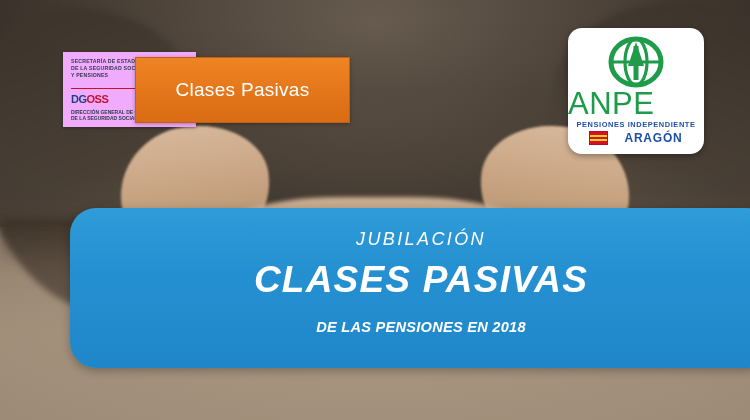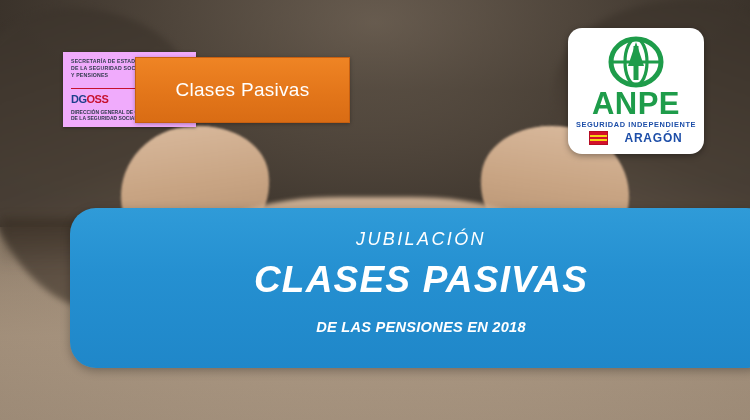--- a/index.html
+++ b/index.html
@@ -196,24 +196,23 @@
   .anpe-globe {
     position: absolute;
     left: 50%;
     top: 8px;
     transform: translateX(-50%);
   }
   .anpe-name {
     position: absolute;
     left: 0; right: 0;
     top: 60px;
-    text-align: center;
     color: #1e9c4a;
     font-size: 31px;
-    font-weight: 700;
+    font-weight: 400;
     letter-spacing: .5px;
     line-height: 31px;
   }
   .anpe-sub {
     position: absolute;
     left: 0; right: 0;
     top: 92px;
     text-align: center;
     color: #1d4ea8;
     font-size: 7.4px;
@@ -317,21 +316,21 @@
     <span class="anpe-globe">
       <svg width="56" height="52" viewBox="0 0 56 52" aria-hidden="true">
         <ellipse cx="28" cy="26" rx="25" ry="23" fill="none" stroke="#1e9c4a" stroke-width="5"></ellipse>
         <ellipse cx="28" cy="26" rx="11" ry="23" fill="none" stroke="#1e9c4a" stroke-width="3.2"></ellipse>
         <line x1="4" y1="26" x2="52" y2="26" stroke="#1e9c4a" stroke-width="3.2"></line>
         <path d="M28 6 L20 30 L36 30 Z" fill="#1e9c4a"></path>
         <rect x="25.5" y="10" width="5" height="34" fill="#1e9c4a"></rect>
       </svg>
     </span>
     <div class="anpe-name">ANPE</div>
-    <div class="anpe-sub">SEGURIDAD INDEPENDIENTE</div>
+    <div class="anpe-sub">PENSIONES INDEPENDIENTE</div>
     <div class="anpe-region-row">
       <span class="flag"></span>
       <span class="anpe-region">ARAGÓN</span>
     </div>
   </div>
 
   <div class="panel">
     <div class="kicker">JUBILACIÓN</div>
     <div class="headline">CLASES PASIVAS</div>
     <div class="subline">

